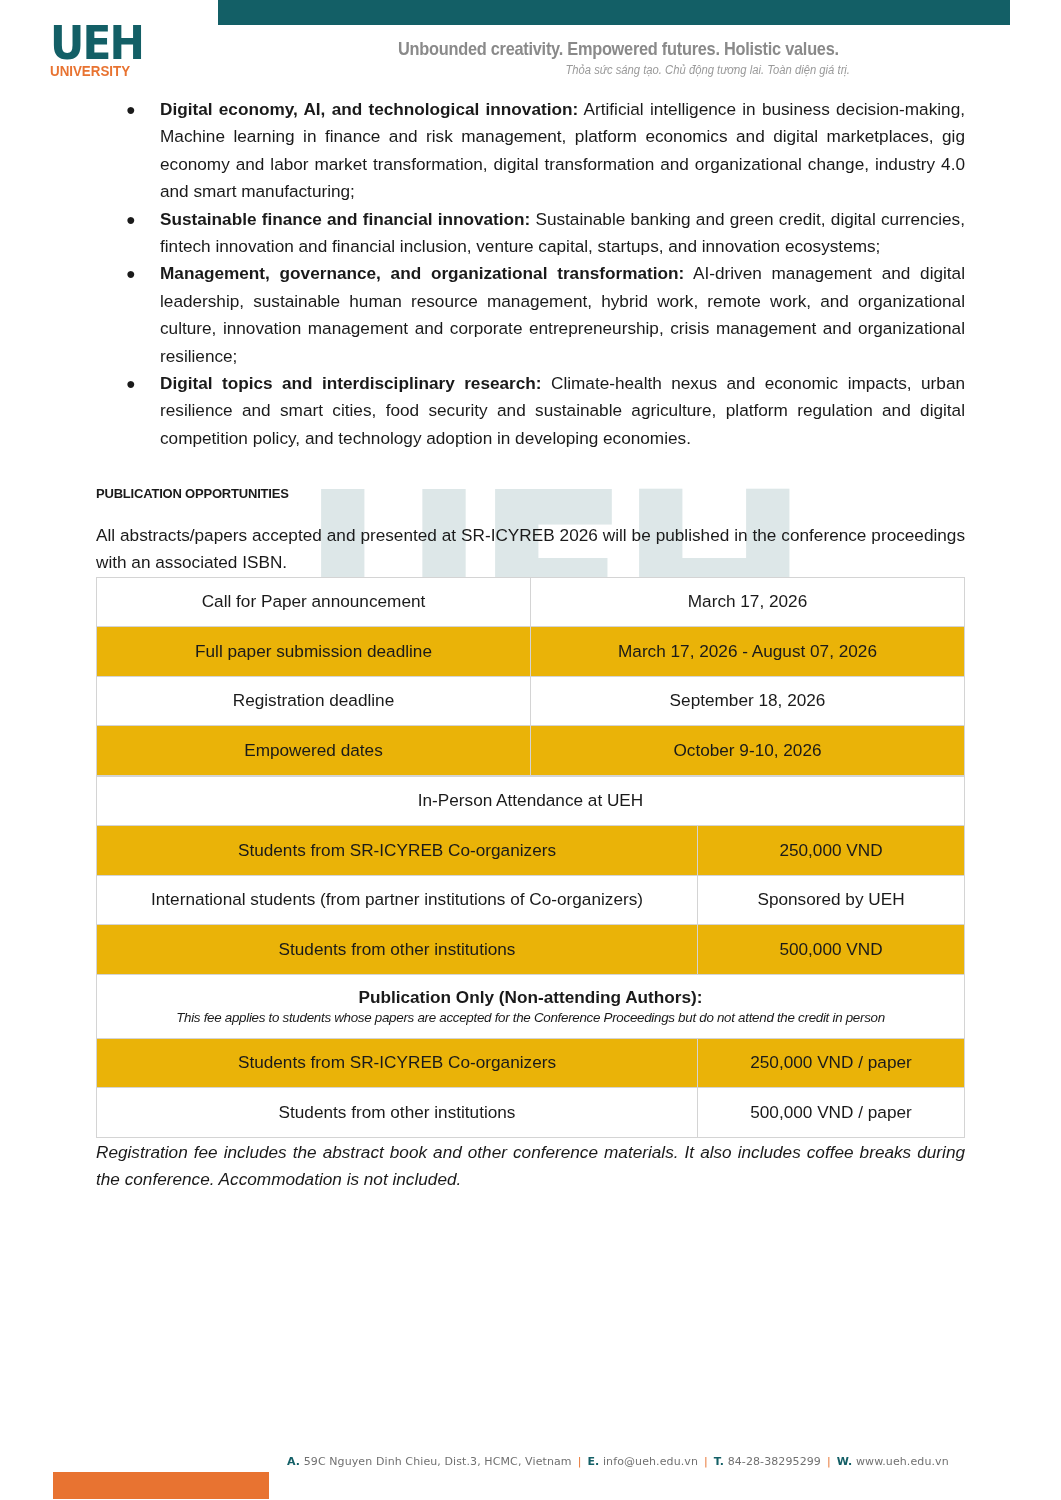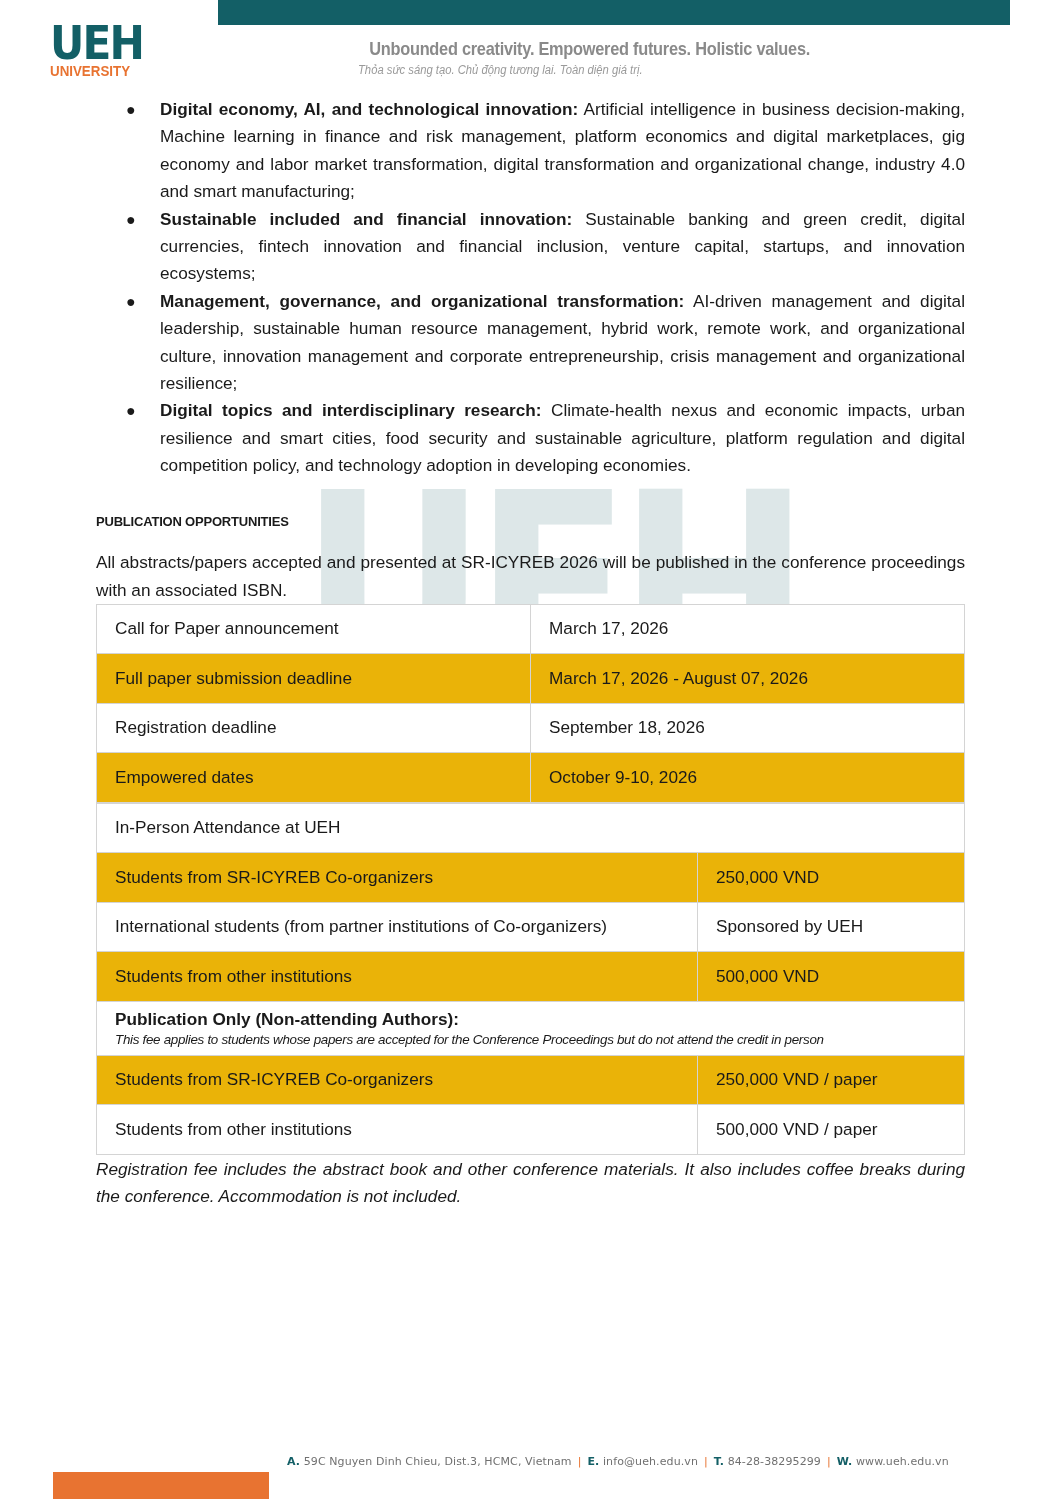--- a/index.html
+++ b/index.html
@@ -5,46 +5,46 @@
   * { box-sizing: border-box; margin: 0; padding: 0; }
   html, body { width: 1061px; height: 1500px; background: #ffffff; }
   body { position: relative; overflow: hidden; font-family: "Liberation Sans", sans-serif; color: #1a1a1a; }
 
   .top-bar { position: absolute; left: 218px; top: 0; width: 792px; height: 25px; background: #135f66; }
 
   .logo { position: absolute; left: 50px; top: 22px; width: 100px; }
   .logo-ueh { font-family: "DejaVu Sans", sans-serif; font-weight: bold; font-size: 46px; letter-spacing: -2px; color: #135f66; line-height: 42px; transform: scaleX(0.92); transform-origin: left; }
   .logo-univ { font-family: "Liberation Sans", sans-serif; font-weight: bold; font-size: 14.5px; color: #e87331; line-height: 14px; letter-spacing: 0px; transform: scaleX(0.92); transform-origin: left; }
 
-  .tagline { position: absolute; left: 330px; top: 38px; width: 560px; text-align: left; }
+  .tagline { position: absolute; left: 318px; top: 38px; width: 560px; text-align: right; }
   .tagline-en { font-family: "Liberation Sans", sans-serif; font-weight: bold; font-size: 19px; color: #8a8a8a; transform: scaleX(0.86); letter-spacing: -0.3px; }
   .tagline-vi { font-family: "Liberation Sans", sans-serif; font-style: italic; font-size: 12.5px; color: #9a9a9a; margin-top: 3px; transform: scaleX(0.9); }
 
   .watermark { position: absolute; left: 300px; top: 490px; width: 470px; height: 230px; z-index: 0; pointer-events: none; }
   .wm-ueh { font-family: "DejaVu Sans", sans-serif; font-weight: bold; font-size: 250px; line-height: 190px; color: #dde7e8; letter-spacing: -14px; transform: scaleX(0.92); transform-origin: left; }
   .wm-univ { position: absolute; left: 10px; top: 198px; font-family: "DejaVu Sans", sans-serif; font-weight: bold; font-size: 52px; color: #fbe2d3; letter-spacing: 2px; }
 
   .content { position: absolute; left: 96px; top: 96px; width: 869px; z-index: 1; font-size: 17.2px; line-height: 27.4px; }
 
   .bullets { list-style: none; }
   .bullets li { position: relative; padding-left: 64px; text-align: justify; }
   .bullets li .dot { position: absolute; left: 30px; top: 0; font-size: 16px; }
   .bullets li b { font-weight: bold; }
 
   .section-title { font-weight: bold; font-size: 13px; margin-top: 28px; margin-bottom: 14px; letter-spacing: -0.2px; }
   .para { text-align: justify; }
 
   table { border-collapse: collapse; width: 869px; font-size: 17.2px; }
-  td { border: 1.5px solid #d4d4d4; padding: 0 18px; height: 49.5px; vertical-align: middle; }
+  td { border: 1.5px solid #d4d4d4; padding: 0 5px; height: 49.5px; vertical-align: middle; text-align: center; }
   tr.gray td { background: #eab308; }
   tr.white td { background: #ffffff; }
   .dates td.c1 { width: 434px; }
   .fees td.c1 { width: 601px; }
   .fees td.head { font-weight: normal; }
-  .fees td.pubhead { height: 54px; padding-top: 2px; }
+  .fees td.pubhead { height: 64px; padding-top: 2px; }
   .pubhead .t1 { font-weight: bold; line-height: 22px; display: block; }
   .pubhead .t2 { font-style: italic; font-size: 13.4px; line-height: 20px; display: block; letter-spacing: -0.3px; }
 
   .note { font-style: italic; text-align: justify; margin-top: 1px; }
 
   .footer-bar { position: absolute; left: 53px; top: 1472px; width: 216px; height: 27px; background: #e87331; }
   .footer-text { position: absolute; left: 287px; top: 1455px; font-family: "DejaVu Sans", sans-serif; font-size: 11px; color: #707070; white-space: nowrap; letter-spacing: 0.1px; }
   .footer-text .k { color: #135f66; font-weight: bold; }
   .footer-text .sep { color: #e87331; margin: 0 6px; }
 </style>
@@ -68,21 +68,21 @@
   <div class="wm-univ">UNIVERSITY</div>
 </div>
 
 <div class="content">
 
   <ul class="bullets">
     <li>
       <span class="dot">●</span><b>Digital economy, AI, and technological innovation:</b><span> Artificial intelligence in business decision-making, Machine learning in finance and risk management, platform economics and digital marketplaces, gig economy and labor market transformation, digital transformation and organizational change, industry 4.0 and smart manufacturing;</span>
     </li>
     <li>
-      <span class="dot">●</span><b>Sustainable included and financial innovation:</b><span> Sustainable banking and green credit, digital currencies, fintech innovation and financial inclusion, venture capital, startups, and innovation ecosystems;</span>
+      <span class="dot">●</span><b>Sustainable finance and financial innovation:</b><span> Sustainable banking and green credit, digital currencies, fintech innovation and financial inclusion, venture capital, startups, and innovation ecosystems;</span>
     </li>
     <li>
       <span class="dot">●</span><b>Management, governance, and organizational transformation:</b><span> AI-driven management and digital leadership, sustainable human resource management, hybrid work, remote work, and organizational culture, innovation management and corporate entrepreneurship, crisis management and organizational resilience;</span>
     </li>
     <li>
       <span class="dot">●</span><b>Digital topics and interdisciplinary research:</b><span> Climate-health nexus and economic impacts, urban resilience and smart cities, food security and sustainable agriculture, platform regulation and digital competition policy, and technology adoption in developing economies.</span>
     </li>
   </ul>
 
   <div class="section-title">PUBLICATION OPPORTUNITIES</div>

